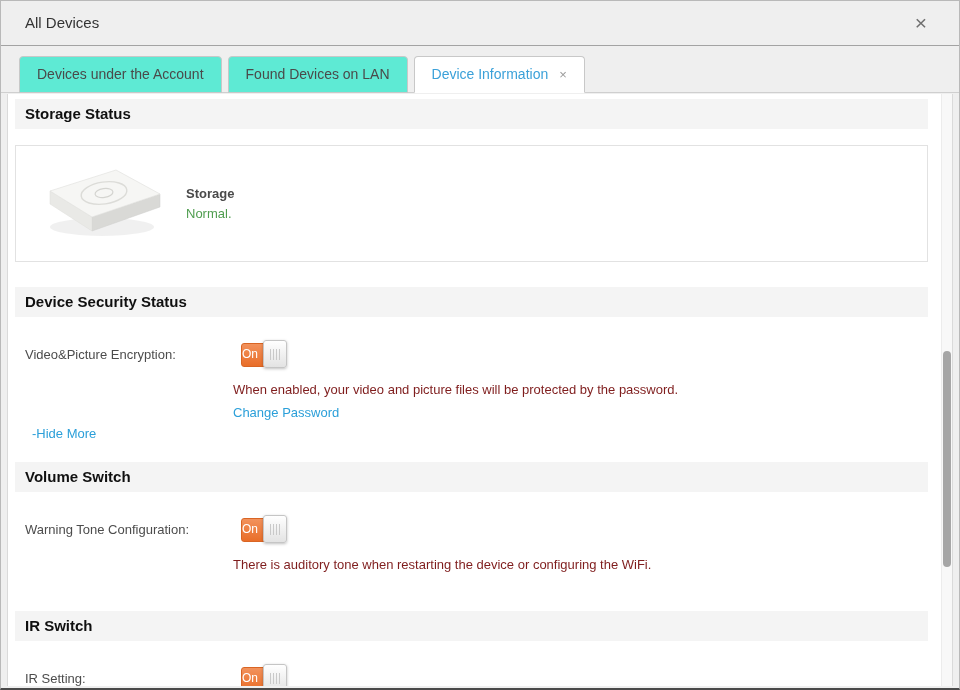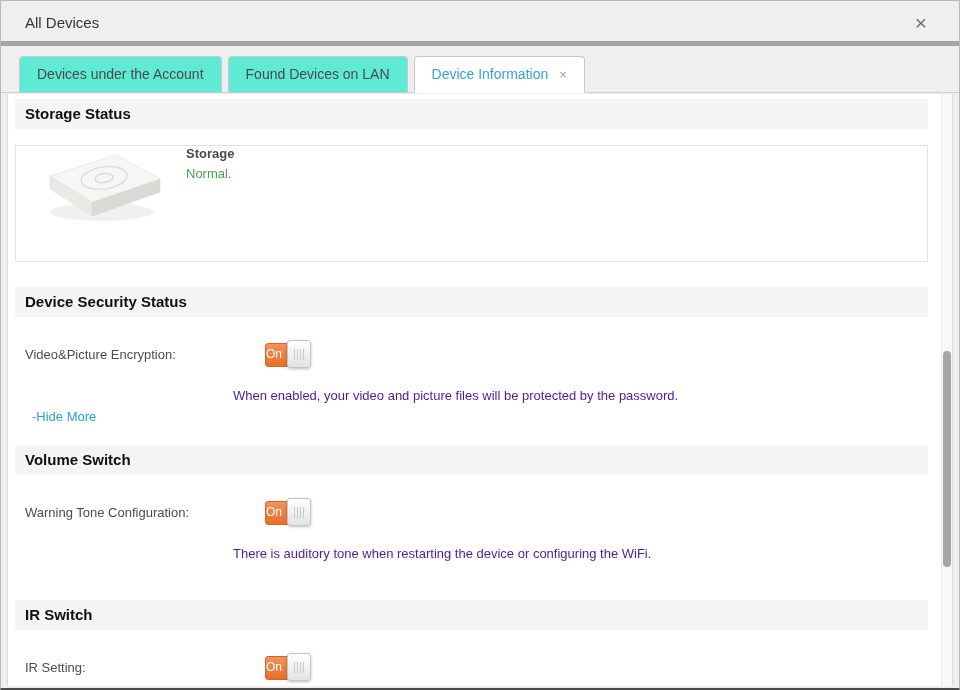--- a/index.html
+++ b/index.html
@@ -14,21 +14,21 @@
   .window {
     position:absolute; inset:0;
     border:1px solid #b9b9b9;
     border-bottom:2px solid #4a4a4a;
     background:#efefef;
   }
   
   .titlebar {
     height:45px;
     background:#efefef;
-    border-bottom:5px solid #a3a3a3;
+    border-bottom:1px solid #a3a3a3;
     position:relative;
   }
   .titlebar .title {
     position:absolute; left:24px; top:0;
     line-height:44px; font-size:15px; color:#333;
   }
   .win-close {
     position:absolute; right:26px; top:10px;
     width:24px; height:24px;
     font-size:21px; line-height:24px; text-align:center;
@@ -80,37 +80,37 @@
     background:#f4f4f4;
     font-size:15px; font-weight:bold; color:#101010;
     padding-left:10px;
   }
   
   .storage-box {
     margin-top:16px;
     height:117px;
     border:1px solid #e2e2e2;
     background:#fff;
-    display:flex; 
+    display:flex; align-items:center;
   }
   .device-art { margin-left:24px; width:130px; flex:0 0 130px; }
   .storage-text { margin-left:16px; }
   .storage-name { font-size:13px; font-weight:bold; color:#4a4a4a; }
   .storage-status { font-size:13px; color:#4f9d4f; margin-top:5px; }
   
   .hdr-security { margin-top:25px; }
-  .row { display:flex; align-items:center; margin-top:23px; height:28px;gap:24px; }
+  .row { display:flex; align-items:center; margin-top:23px; height:28px; }
   .row-label {
     width:218px; flex:0 0 218px;
     padding-left:10px;
     font-size:13px; color:#4c4c4c;
   }
   .desc {
-    margin:20px 0 0 218px;
-    font-size:13px; color:#4c1d95;
+    margin:14px 0 0 218px;
+    font-size:13px; color:#7f1d1d;
     line-height:16px;
   }
   .link {
     font-size:13px; color:#2b9fd9; cursor:pointer;
     display:inline-block;
   }
   .link-change { margin:7px 0 0 218px; }
   .link-hide { margin:5px 0 0 17px; }
   .hdr-volume { margin-top:20px; }
   .hdr-ir { margin-top:38px; }
@@ -204,20 +204,23 @@
 
       <div class="row">
         <div class="row-label">Video&amp;Picture Encryption:</div>
         <div class="toggle">
           <div class="toggle-on">On</div>
           <div class="toggle-handle"></div>
         </div>
       </div>
       <div class="desc">When enabled, your video and picture files will be protected by the password.</div>
       <div>
+        <span class="link link-change">Change Password</span>
+      </div>
+      <div>
         <span class="link link-hide">-Hide More</span>
       </div>
 
       <div class="section-header hdr-volume">Volume Switch</div>
 
       <div class="row">
         <div class="row-label">Warning Tone Configuration:</div>
         <div class="toggle">
           <div class="toggle-on">On</div>
           <div class="toggle-handle"></div>

